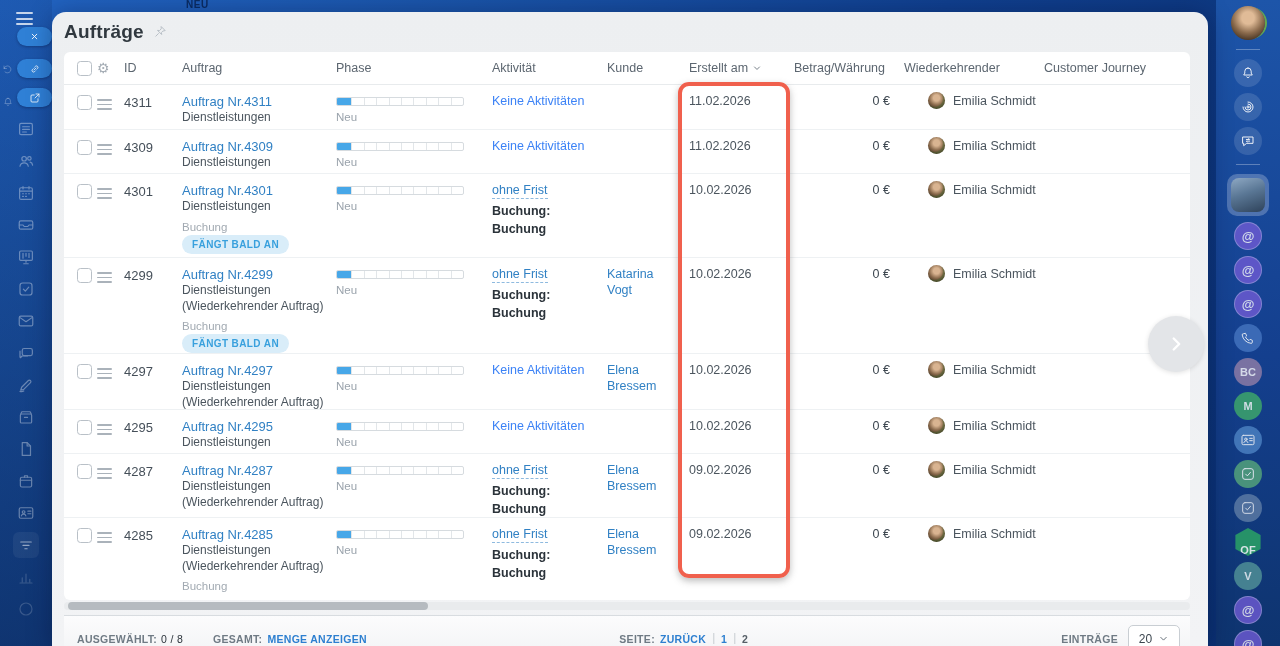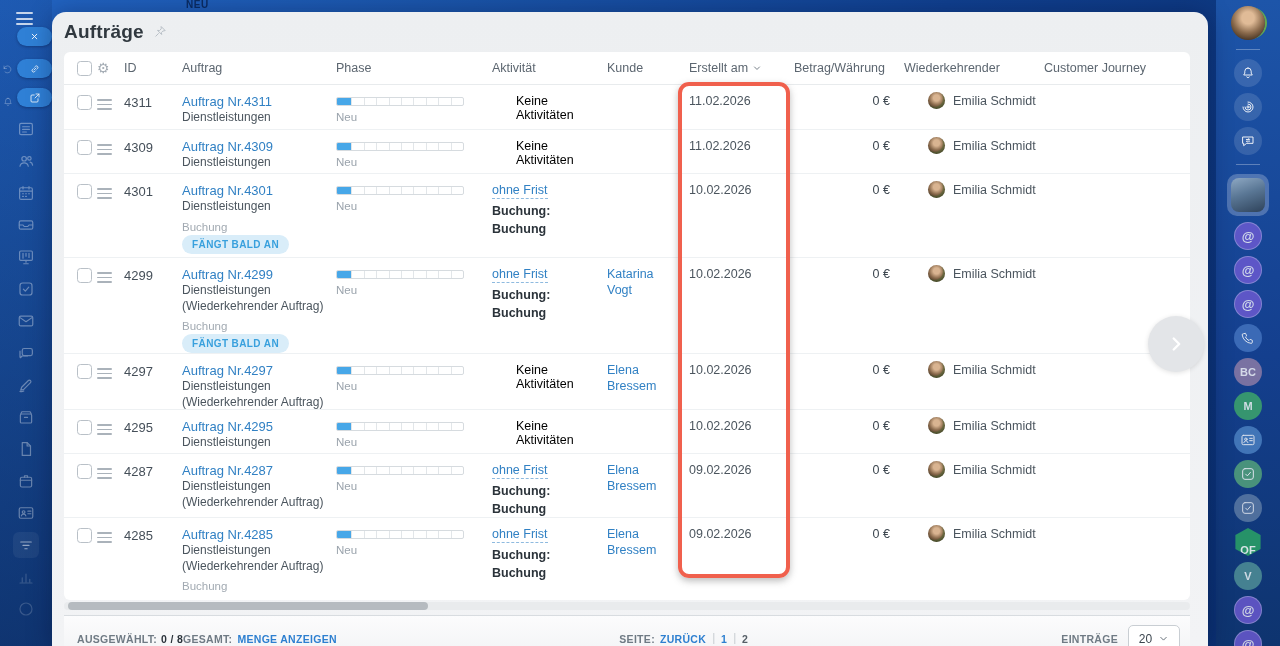--- a/index.html
+++ b/index.html
@@ -79,21 +79,21 @@
   .sub { font-size:12px; color:#4b555e; line-height:13.5px; margin-top:2px; }
   .tag { font-size:11.5px; color:#a2aab2; margin-top:7px; }
   .badge { display:inline-block; margin-top:2px; padding:4px 10px; border-radius:10px;
     font-size:10px; font-weight:bold; letter-spacing:.4px; background:#d9edf9; color:#38a0dd; }
   .bar { width:128px; height:9px; border:1px solid #d6dbdf; border-radius:2px; display:flex;
     overflow:hidden; background:#fff; margin-top:3px; }
   .seg { flex:1; border-left:1px solid #e2e6e9; }
   .seg:first-child { border-left:none; }
   .seg.fill { background:#47a7e8; flex:1.25; }
   .phase-label { font-size:11.5px; color:#9aa3ac; margin-top:5px; }
-  .muted { color:#000000;margin-left:24px; }
+  .muted { color:#3b82f6; }
   a.alink { color:#3181c4; text-decoration:none; font-size:12.5px; line-height:15px;
     border-bottom:1px dashed rgba(49,129,196,.55); cursor:pointer; display:inline-block; }
   .aline { font-size:12.5px; font-weight:600; color:#2b333a; line-height:15.5px; margin-top:2px; }
   .aline.first { margin-top:5px; }
   a.klink { color:#3181c4; text-decoration:none; font-size:12.5px; line-height:15.5px; display:block; cursor:pointer; }
   .c-betrag { text-align:right; padding-right:14px; color:#3c464f; }
   .c-verant { display:flex; gap:8px; padding-left:24px; align-items:center; padding-top:7px; }
   .mini-avatar { width:17px; height:17px; border-radius:50%; flex:none;
     background: radial-gradient(circle at 50% 35%, #d9b491 22%, #8a6a4c 52%, #473523 80%);
     box-shadow: inset -2px -2px 0 rgba(60,110,50,.35); }
@@ -107,24 +107,24 @@
     cursor:pointer; box-shadow:0 1px 5px rgba(0,0,0,.12); }
   
   .hscroll { position:absolute; left:12px; top:590px; width:1126px; height:8px;
     background:#e9ebed; border-radius:4px; }
   .hthumb { position:absolute; left:4px; top:0; width:360px; height:8px; background:#b6bbc0;
     border-radius:4px; cursor:grab; }
   .footer { position:absolute; left:12px; top:603px; width:1126px; height:46px;
     background:linear-gradient(180deg,#fcfcfd,#f1f2f4); border-top:1px solid #d8dce0;
     display:flex; align-items:center; padding:0 10px 0 13px; }
   .f-label { font-size:10.5px; color:#6f7a84; font-weight:bold; letter-spacing:.3px; }
-  .f-strong { font-size:10.5px; color:#2a323a; font-weight:bold; margin-left:4px; letter-spacing:.3px; }
+  .f-strong { font-size:10.5px; color:#2a323a; font-weight:normal; margin-left:4px; letter-spacing:.3px; }
   .f-link { font-size:10.5px; color:#2d7fd0; font-weight:bold; letter-spacing:.3px;
     text-decoration:none; margin-left:5px; cursor:pointer; }
-  .f-gap { }
+  .f-gap { margin-left:30px; }
   .f-center { position:absolute; left:50%; transform:translateX(-6%); display:flex; align-items:center; }
   .vline { width:1px; height:11px; background:#c7ccd1; margin:0 7px; }
   .f-page { font-size:10.5px; font-weight:bold; color:#555e66; text-decoration:none; cursor:pointer; }
   .f-page.current { color:#2d7fd0; }
   .f-right { margin-left:auto; display:flex; align-items:center; gap:10px; }
   .entries-select { width:52px; height:27px; background:#fff; border:1px solid #c9ced3; border-radius:5px;
     display:flex; align-items:center; justify-content:center; gap:6px; font-size:12px; color:#3c464f;
     cursor:pointer; }
   .entries-select svg { color:#5c6670; }
 </style>

